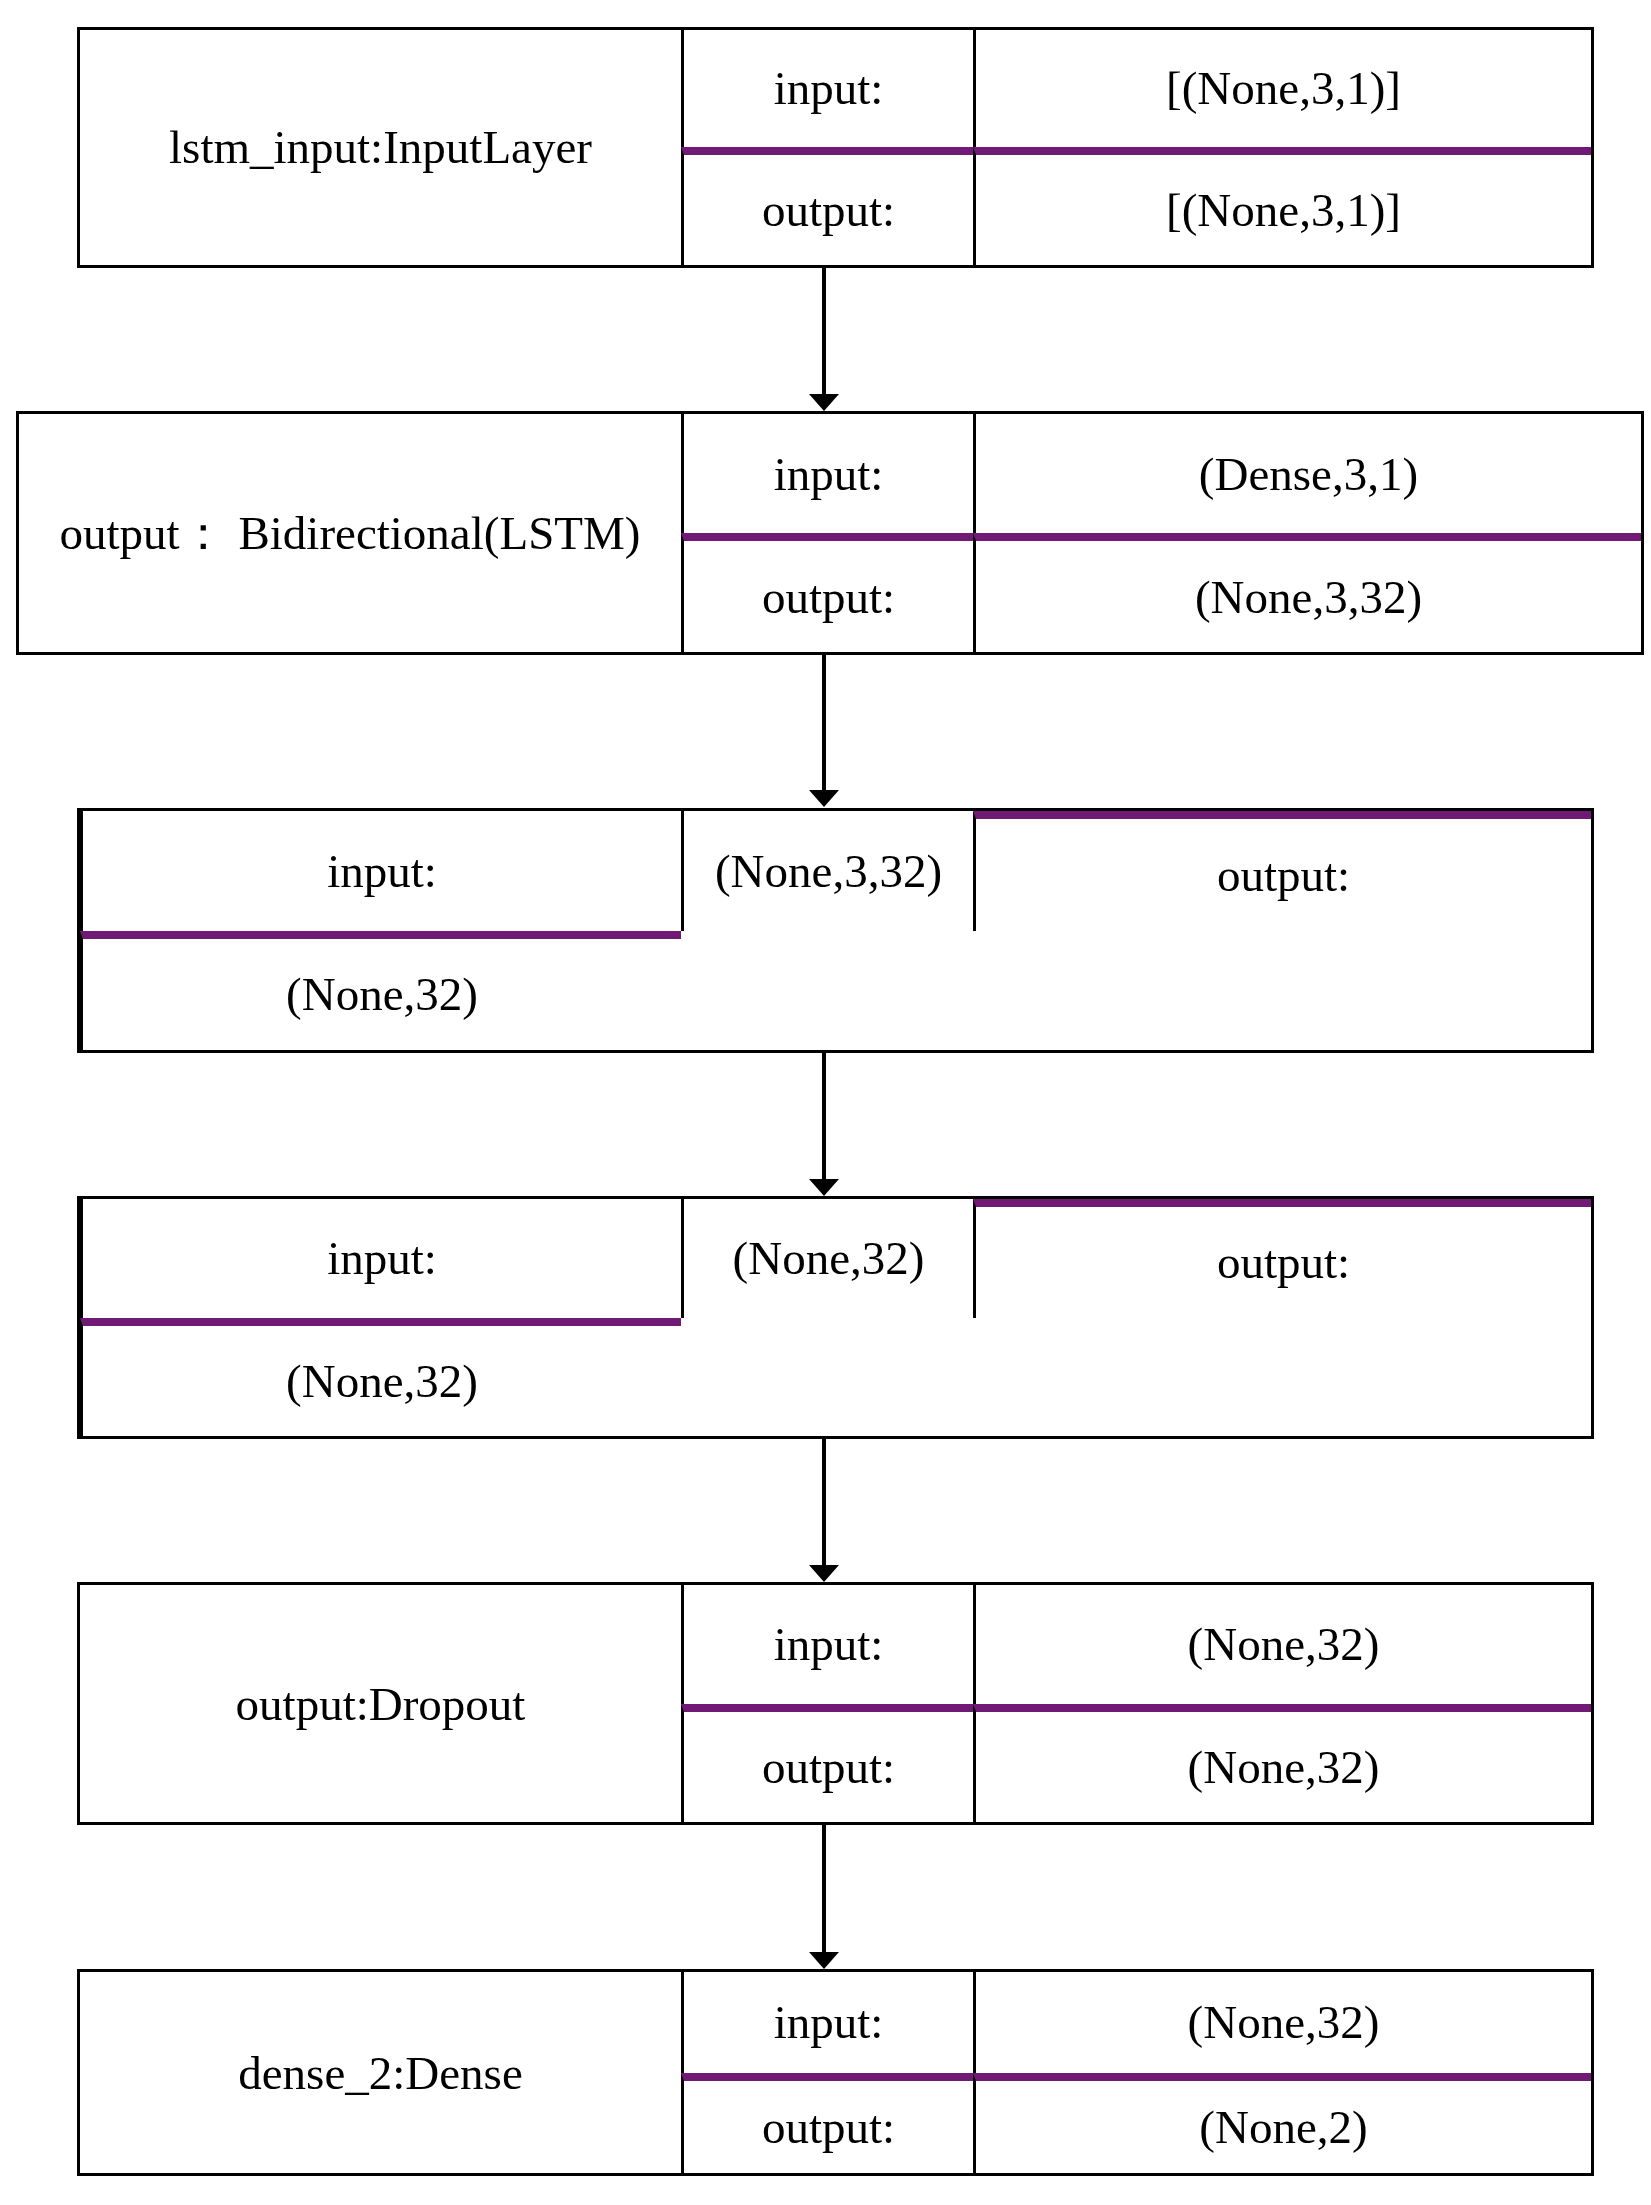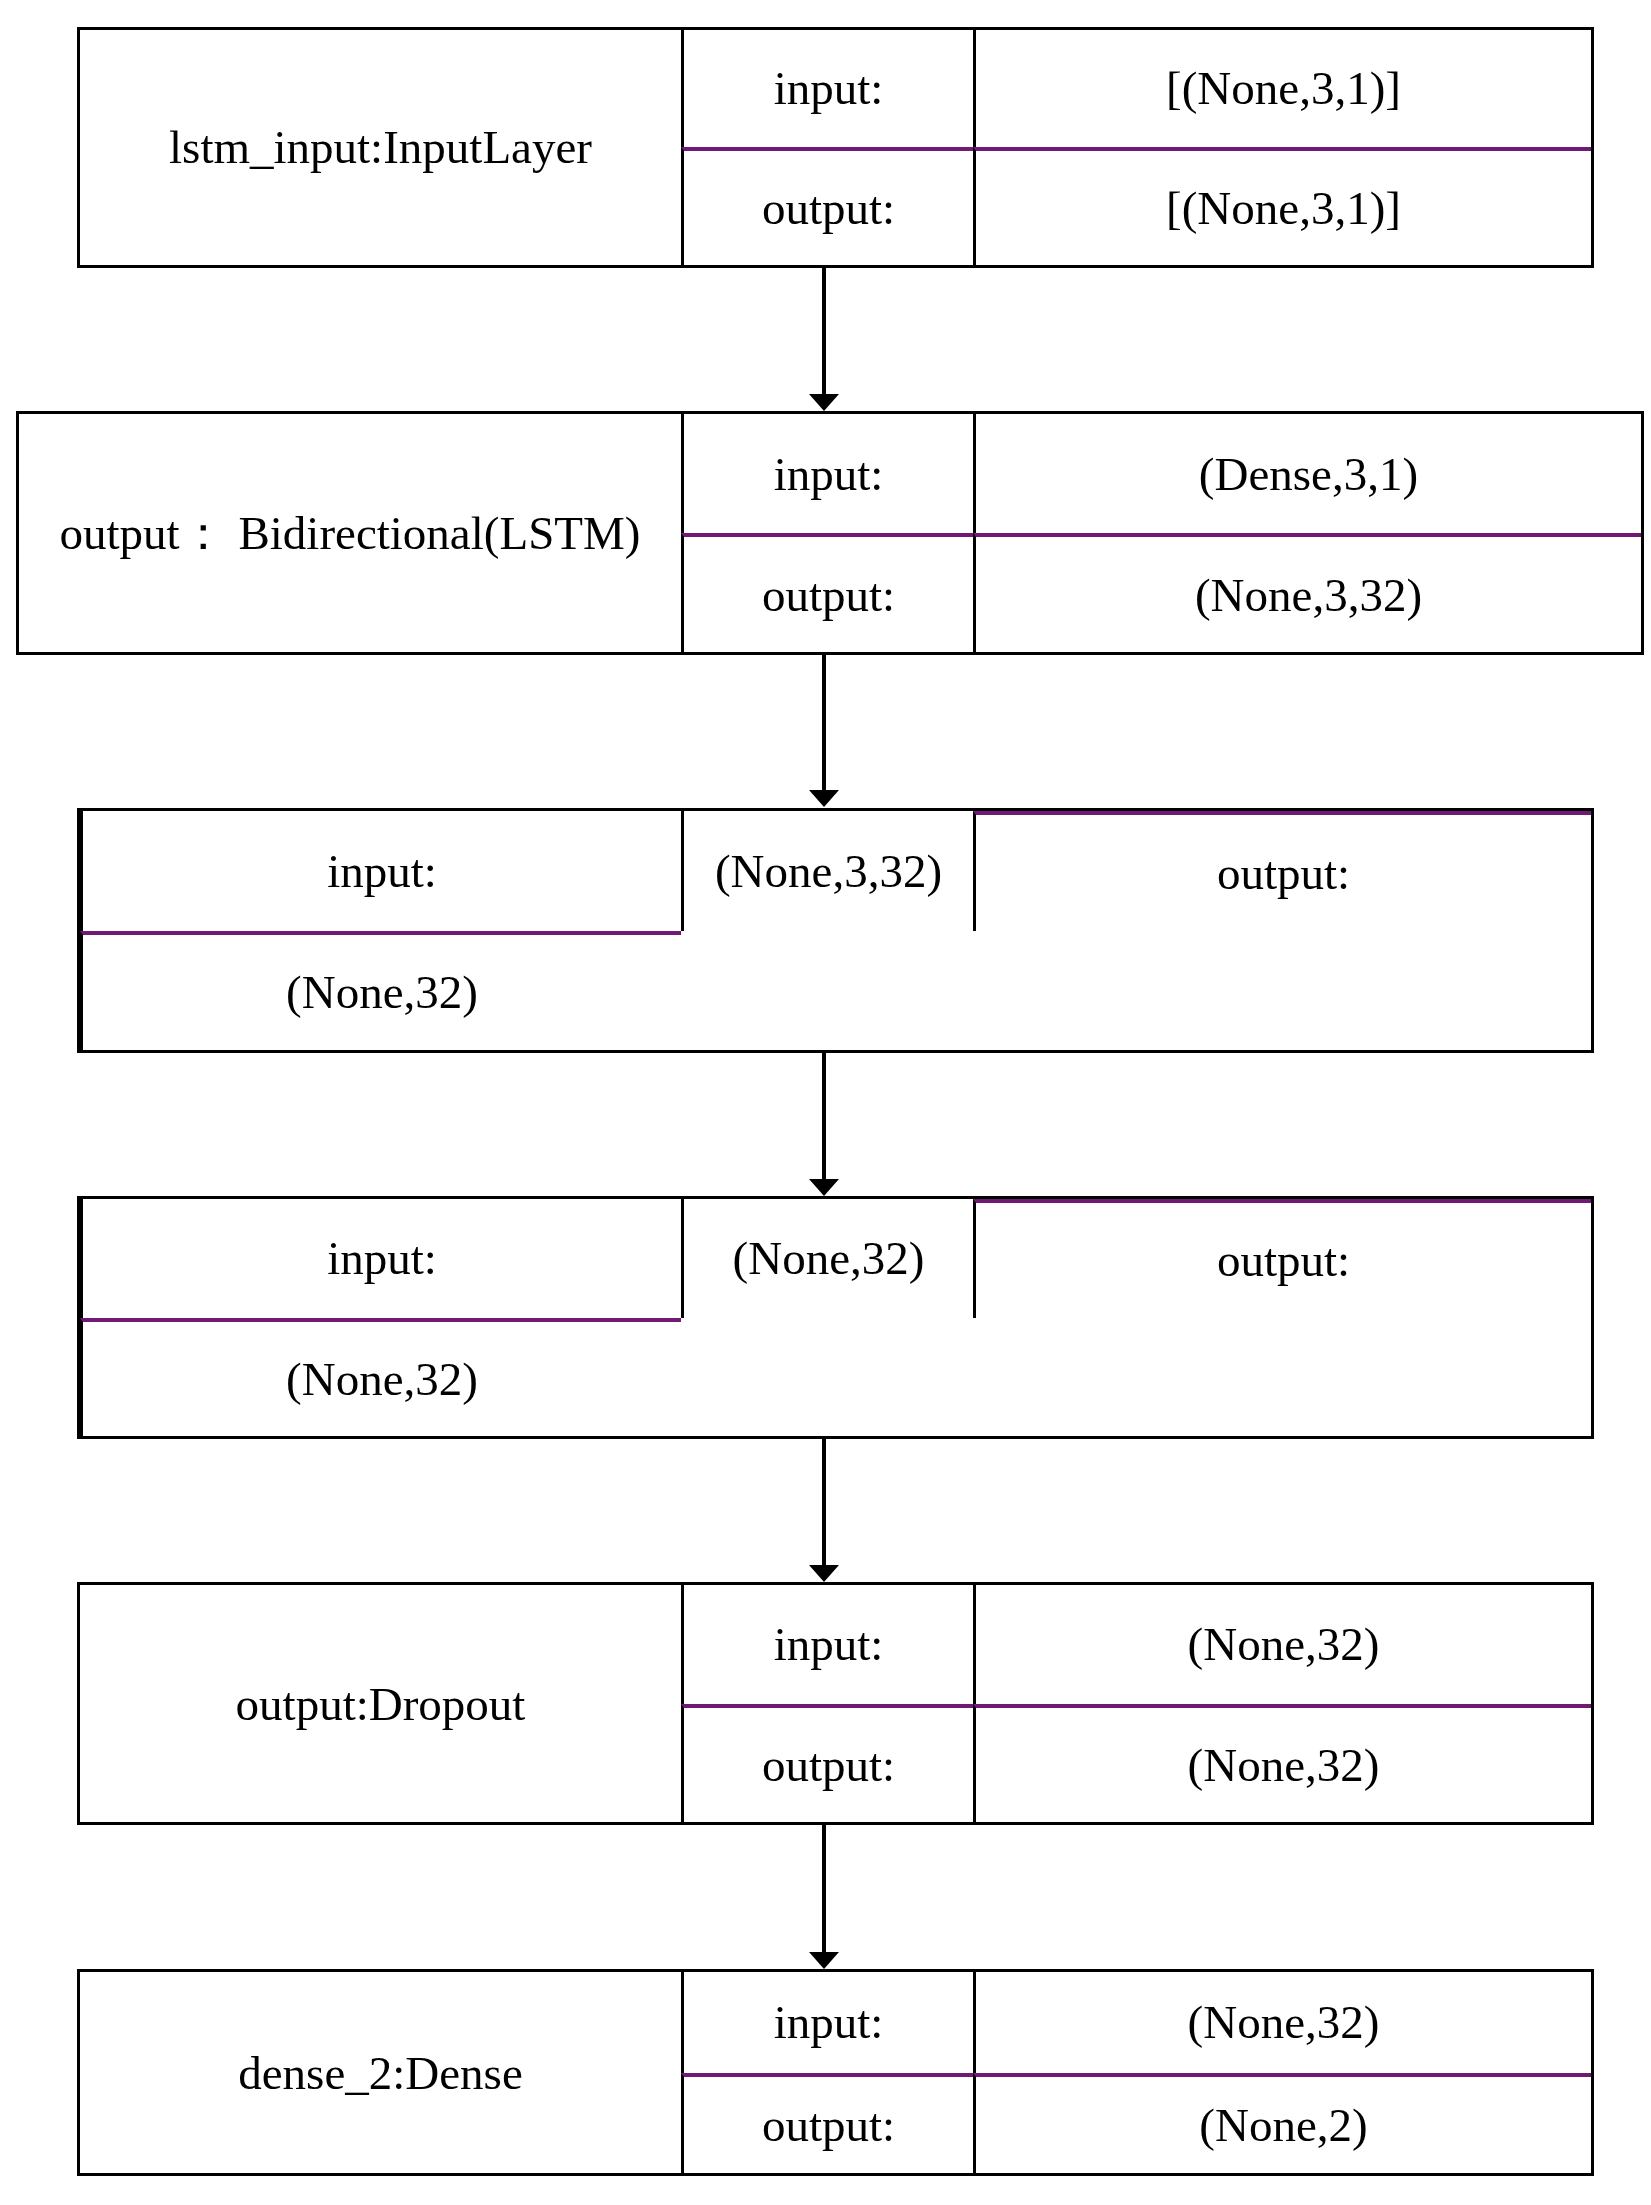--- a/index.html
+++ b/index.html
@@ -46,21 +46,21 @@
   }
   .cell {
     display: flex;
     align-items: center;
     justify-content: center;
     border-left: 3.2px solid #000000;
     white-space: nowrap;
     text-align: right;
   }
   .row2 {
-    border-top: 4px solid #701a75;
+    border-top: 8px solid #701a75;
   }
 
   
   .arrow {
     position: absolute;
     left: 808px;
     width: 32px;
   }
   #arrow-0 { top: 267px;  height: 144px; }
   #arrow-1 { top: 655px;  height: 152px; }

